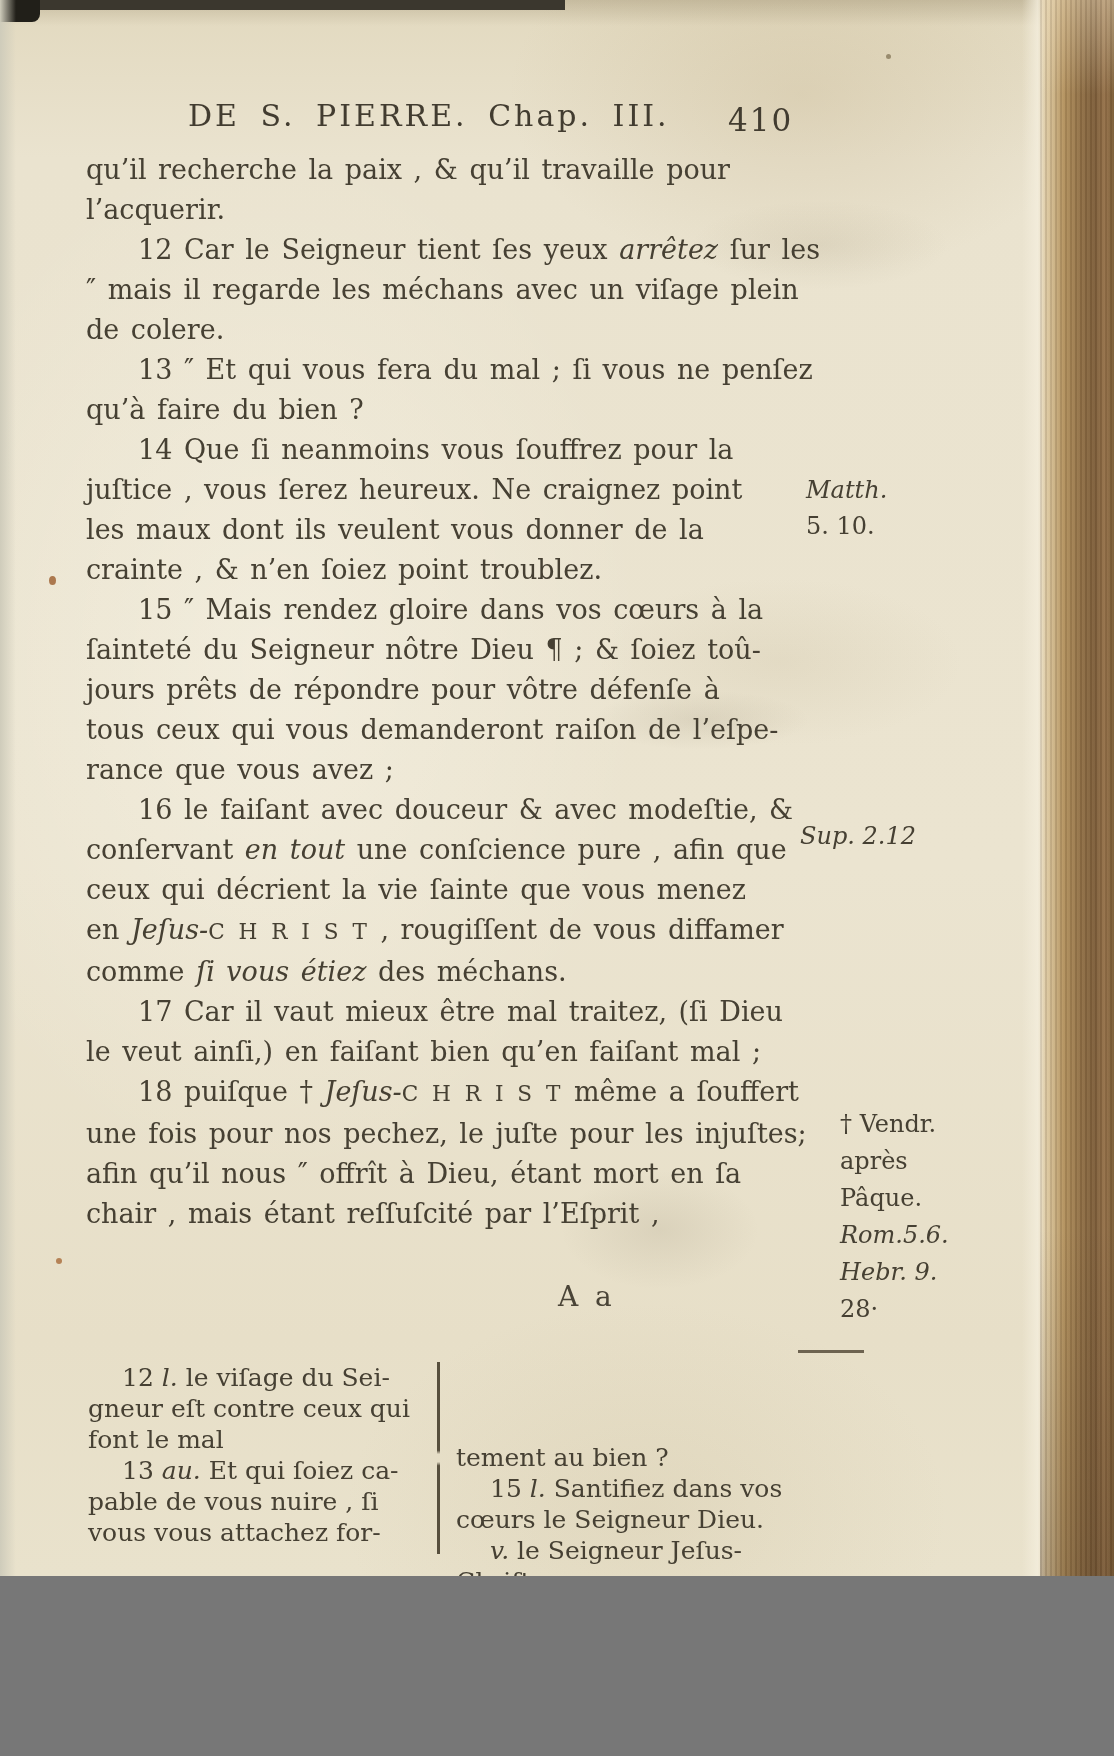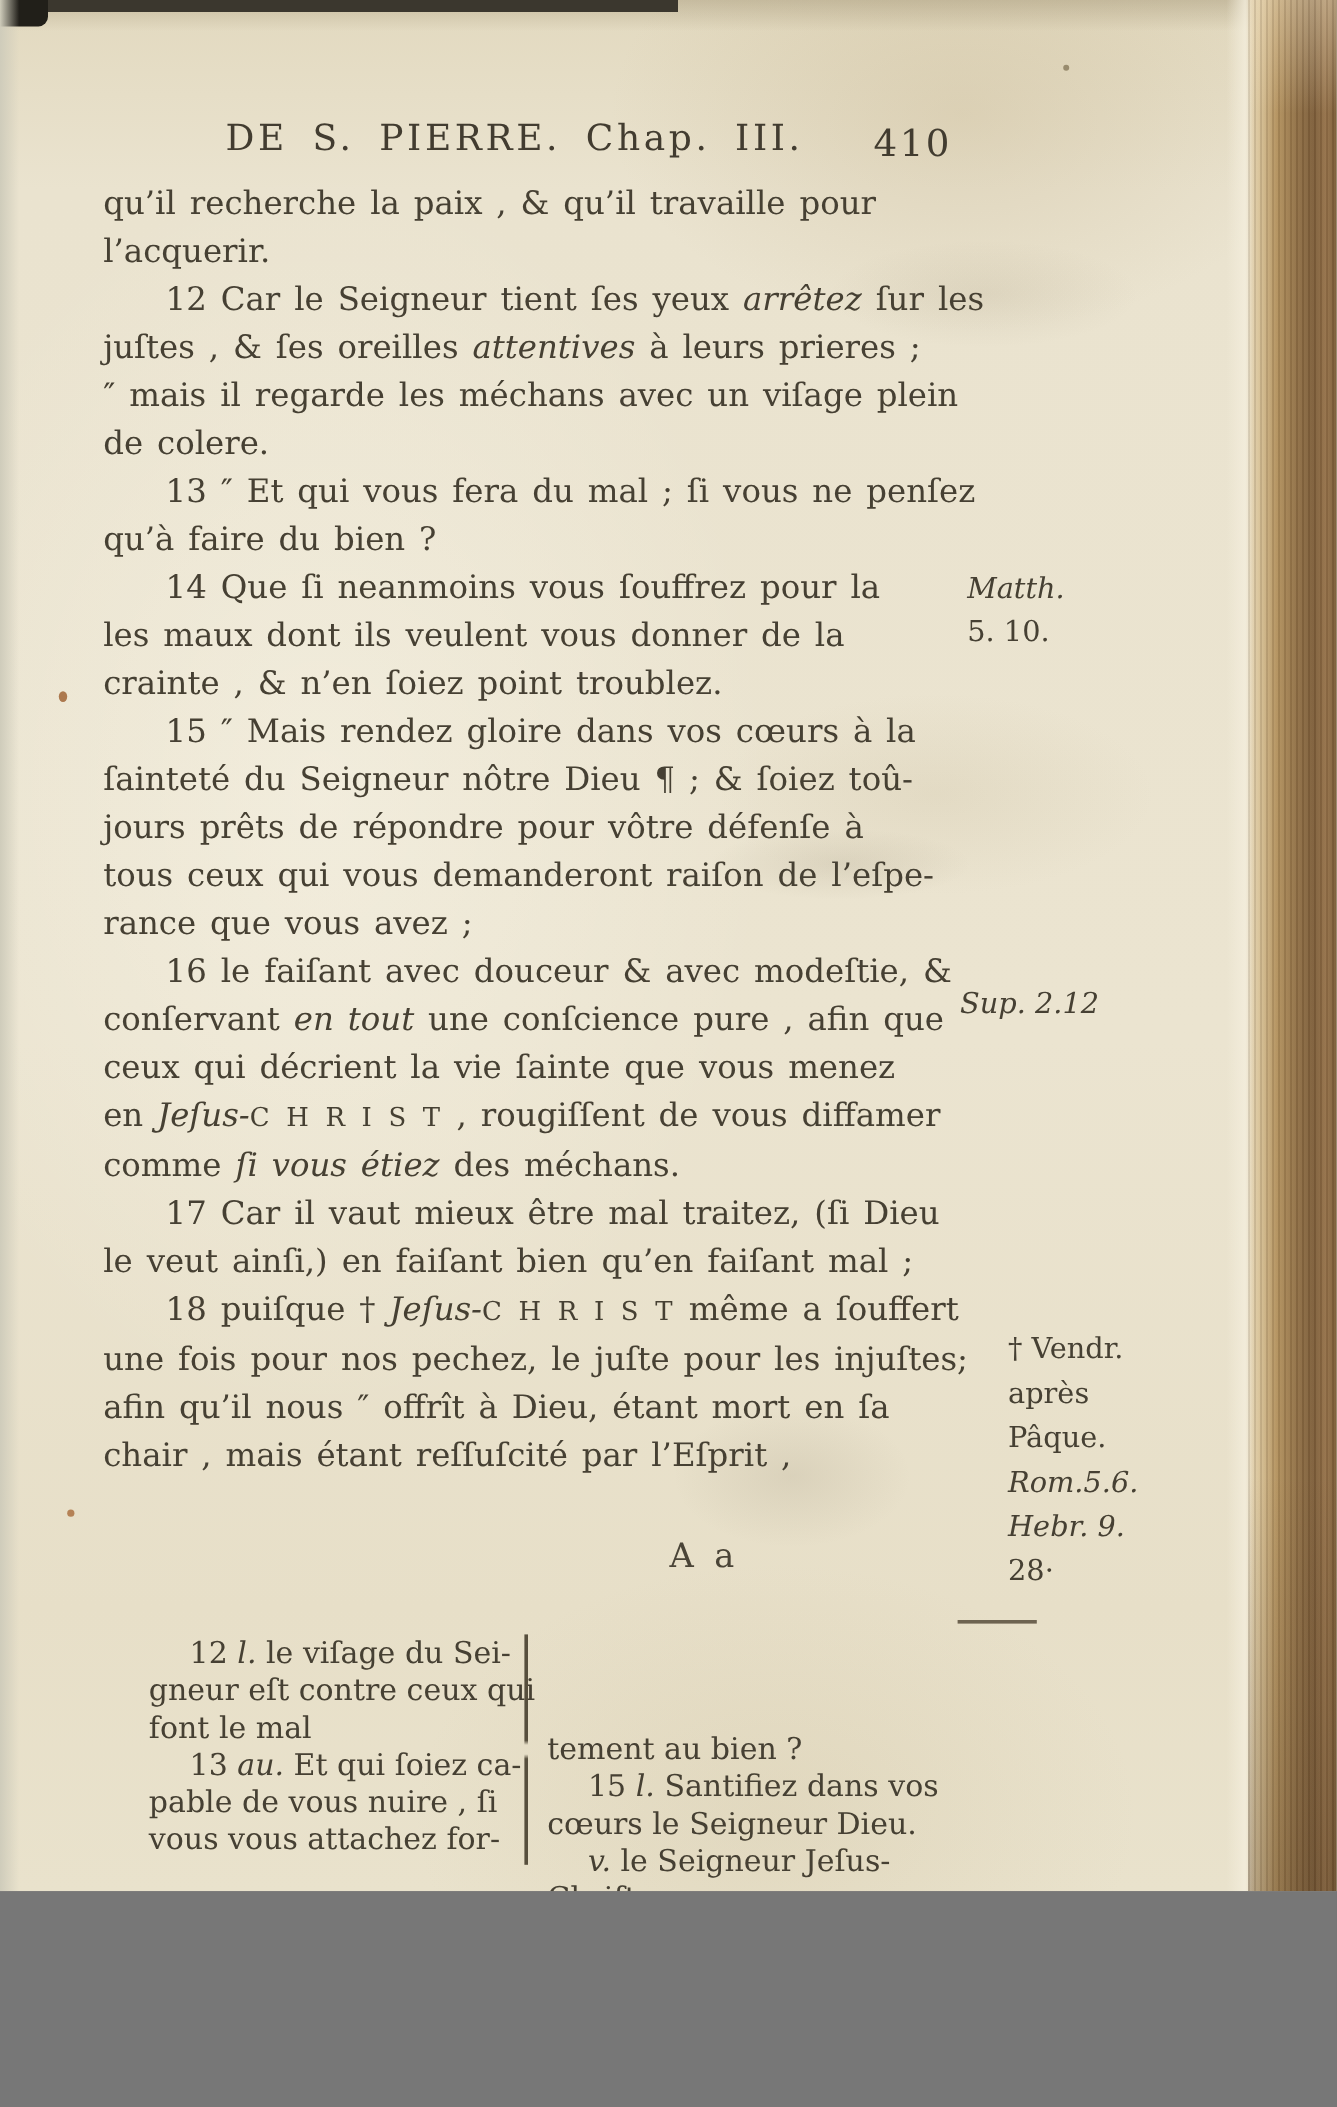--- a/index.html
+++ b/index.html
@@ -55,21 +55,21 @@
   .margin-g1 { position:absolute; left:806px; top:472px; font-size:24px; line-height:36px; }
   .margin-g1 .tline:first-child { font-style:italic; }
   .margin-g2 { position:absolute; left:800px; top:822px; font-size:24px; font-style:italic; }
   .margin-g3 { position:absolute; left:796px; top:1106px; font-size:24px; line-height:37px;margin-left:44px; }
   .margin-rule { position:absolute; left:798px; top:1350px; width:66px; height:3px; background:#6d6350; }
 
   
   .signature { position:absolute; left:558px; top:1280px; font-size:28px; letter-spacing:4px; color:#4a4437; }
 
   
-  .footnotes-left  { position:absolute; left:88px;  top:1362px; width:345px; font-size:25px; line-height:31px;margin-left:36px; }
+  .footnotes-left  { position:absolute; left:88px;  top:1362px; width:345px; font-size:25px; line-height:31px; }
   .footnotes-right { position:absolute; left:456px; top:1442px; width:345px; font-size:25px; line-height:31px; }
   .footnotes-left .tline.indent, .footnotes-right .tline.indent { padding-left:34px; }
   .footnote-divider { position:absolute; left:437px; top:1362px; width:3px; height:192px;
     background:linear-gradient(180deg,#574f3d 0%, #574f3d 46%, rgba(87,79,61,0) 48%, rgba(87,79,61,0) 52%, #574f3d 54%, #574f3d 100%); }
 </style>
 </head>
 <body>
 
 <div class="page">
 
@@ -86,26 +86,26 @@
   <div class="speck s2"></div>
   <div class="speck s3"></div>
 
   <div class="header">DE S. PIERRE. Chap. III.</div>
   <div class="page-number">410</div>
 
   <div class="body-text">
       <div class="tline"><span>qu’il recherche la paix , &amp; qu’il travaille pour</span></div>
       <div class="tline"><span>l’acquerir.</span></div>
       <div class="tline indent"><span>12 Car le Seigneur tient ſes yeux </span><span class="it">arrêtez</span><span> ſur les</span></div>
-      <div class="tline"><span>juſtes , &amp; ſes oreilles </span><span class="it">attentives</span><span> à leurs prieres ;</span></div>
       <div class="tline"><span>″ mais il regarde les méchans avec un viſage plein</span></div>
       <div class="tline"><span>de colere.</span></div>
       <div class="tline indent"><span>13 ″ Et qui vous fera du mal ; ſi vous ne penſez</span></div>
       <div class="tline"><span>qu’à faire du bien ?</span></div>
       <div class="tline indent"><span>14  Que ſi neanmoins vous ſouffrez pour la</span></div>
+      <div class="tline"><span>juſtice , vous ſerez heureux.  Ne craignez point</span></div>
       <div class="tline"><span>les maux dont ils veulent vous donner de la</span></div>
       <div class="tline"><span>crainte , &amp; n’en ſoiez point troublez.</span></div>
       <div class="tline indent"><span>15 ″ Mais rendez gloire dans vos cœurs à la</span></div>
       <div class="tline"><span>ſainteté du Seigneur nôtre Dieu ¶ ; &amp; ſoiez toû-</span></div>
       <div class="tline"><span>jours prêts de répondre pour vôtre défenſe à</span></div>
       <div class="tline"><span>tous ceux qui vous demanderont raiſon de l’eſpe-</span></div>
       <div class="tline"><span>rance que vous avez ;</span></div>
       <div class="tline indent"><span>16 le faiſant avec douceur &amp; avec modeſtie, &amp;</span></div>
       <div class="tline"><span>conſervant </span><span class="it">en tout</span><span> une conſcience pure , afin que</span></div>
       <div class="tline"><span>ceux qui décrient la vie ſainte que vous menez</span></div>

